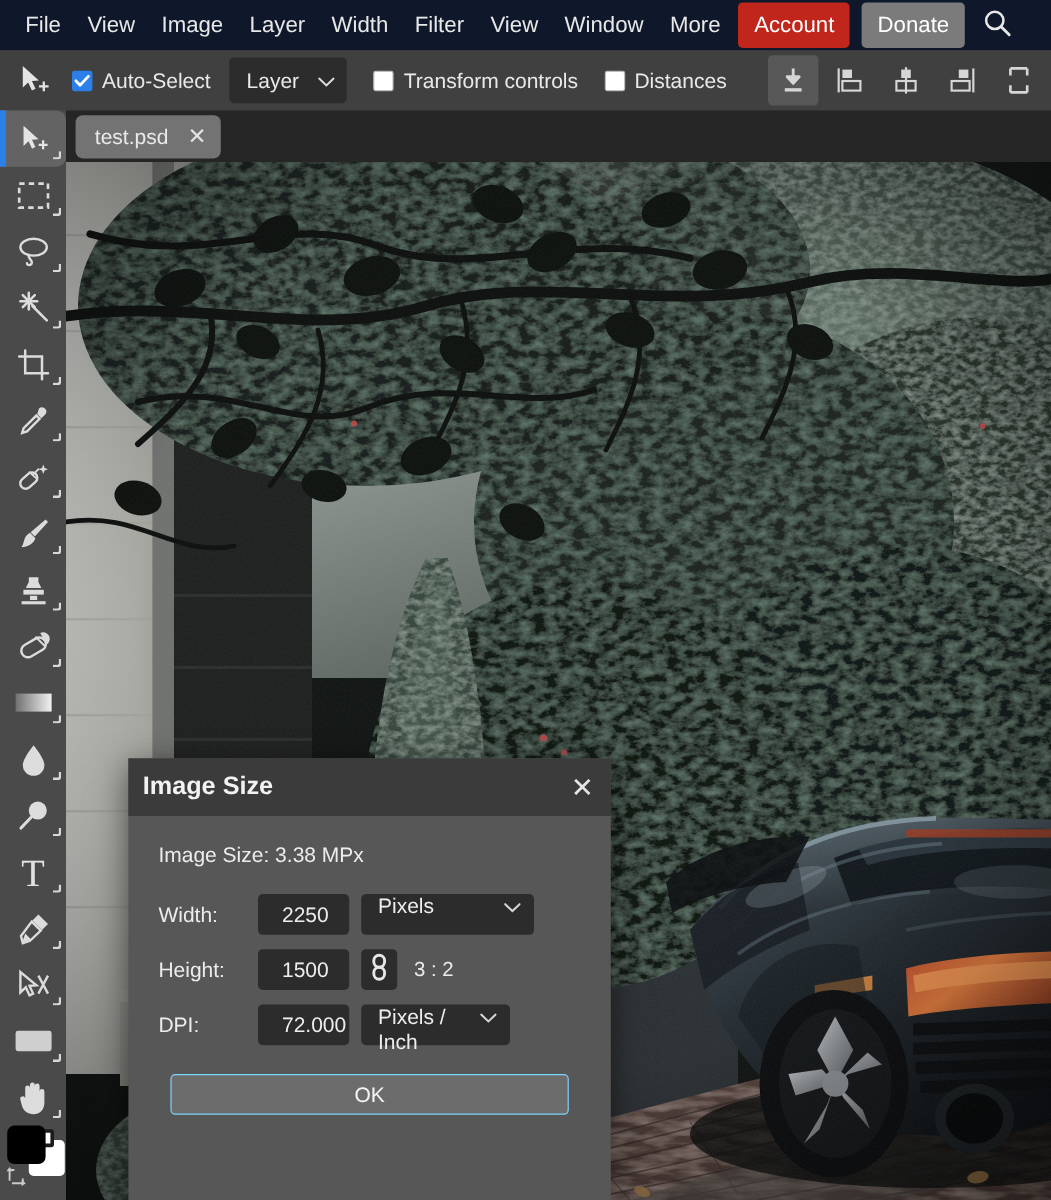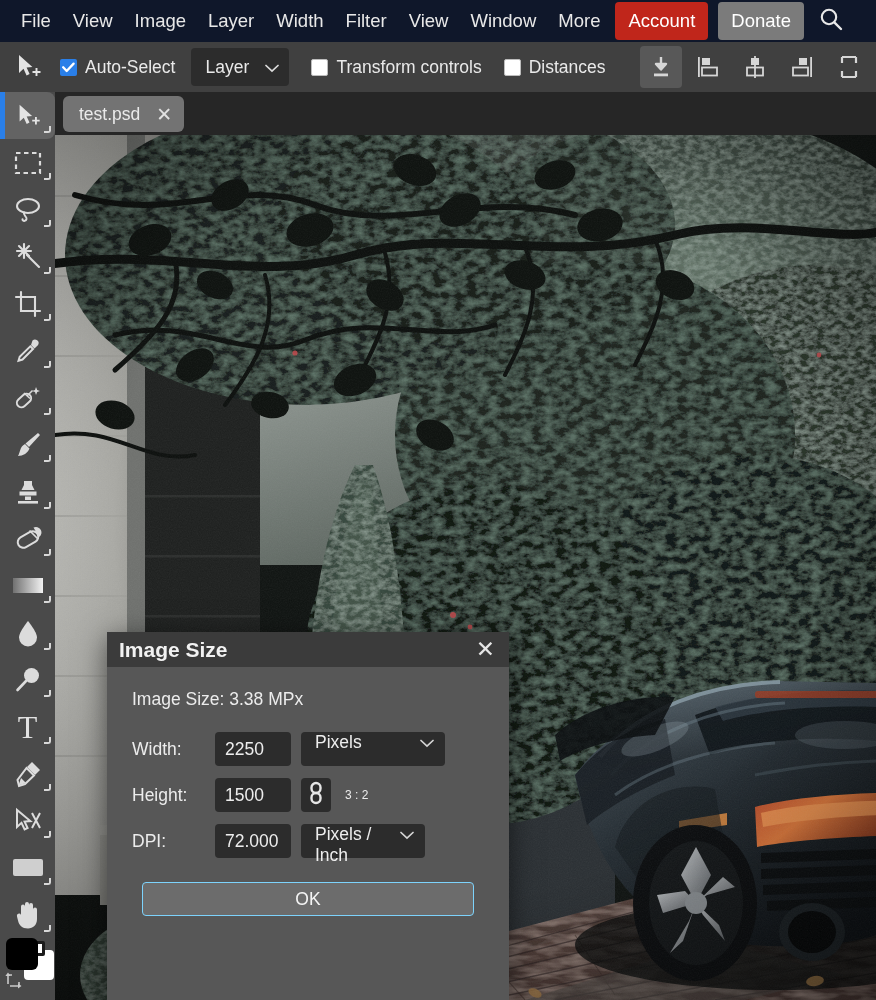--- a/index.html
+++ b/index.html
@@ -109,52 +109,52 @@
   }
   .photo { position: absolute; inset: 0; }
 
   
   .dialog {
     position: absolute; left: 107px; top: 632px; width: 402px; height: 368px;
     background: #575757;
     box-shadow: 0 6px 26px rgba(0,0,0,.55);
   }
   .dlg-title {
-    height: 35px; background: #3b3b3b;
+    height: 48px; background: #3b3b3b;
     display: flex; align-items: center; justify-content: space-between;
     padding: 0 14px 0 12px;
   }
   .dlg-title-text { color: #f2f2f2; font-size: 21px; font-weight: bold; }
   .dlg-close { color: #e6e6e6; font-size: 23px; line-height: 1; }
   .dlg-body { padding: 18px 18px 0 18px; }
   .dlg-info { color: #ececec; font-size: 17.5px; margin: 4px 0 22px 7px; }
   .dlg-row { display: flex; align-items: center; margin-bottom: 12px; }
   .dlg-label {
     color: #ececec; font-size: 17.5px; width: 90px; padding-left: 7px; flex: 0 0 auto;
   }
   .dlg-input {
     background: #2c2c2c; color: #ededed; font-size: 17.5px;
     height: 34px; border-radius: 4px; width: 76px;
-    display: flex; align-items: center; padding-left: 10px; flex: 0 0 auto;
+    display: flex; align-items: center; padding-left: 20px; flex: 0 0 auto;
   }
   .dlg-dd {
     background: #2c2c2c; color: #ededed; font-size: 17.5px;
     height: 34px; border-radius: 4px; margin-left: 10px;
     display: flex; justify-content: space-between;
     padding: 0 11px 0 14px; flex: 0 0 auto;
   }
   .dd-units { width: 144px; }
   .dd-dpi { width: 124px; }
   .dd-resample { width: 188px; }
   .link-btn {
     width: 30px; height: 34px; background: #2c2c2c; border-radius: 4px;
     margin-left: 10px; display: flex; align-items: center; justify-content: center;
     flex: 0 0 auto;
   }
-  .ratio { color: #ececec; font-size: 12px; margin-left: 14px; }
+  .ratio { color: #ececec; font-size: 17px; margin-left: 14px; }
   .resample-row { display: flex; align-items: center; margin: 18px 0 0 7px; }
   .ok-btn {
     margin: 24px 17px 0 17px; height: 34px; background: #6c6c6c;
     border: 1px solid #7dd3fc; border-radius: 4px;
     display: flex; align-items: center; justify-content: center;
     color: #f4f4f4; font-size: 17.5px;
   }
 </style>
 </head>
 <body>

